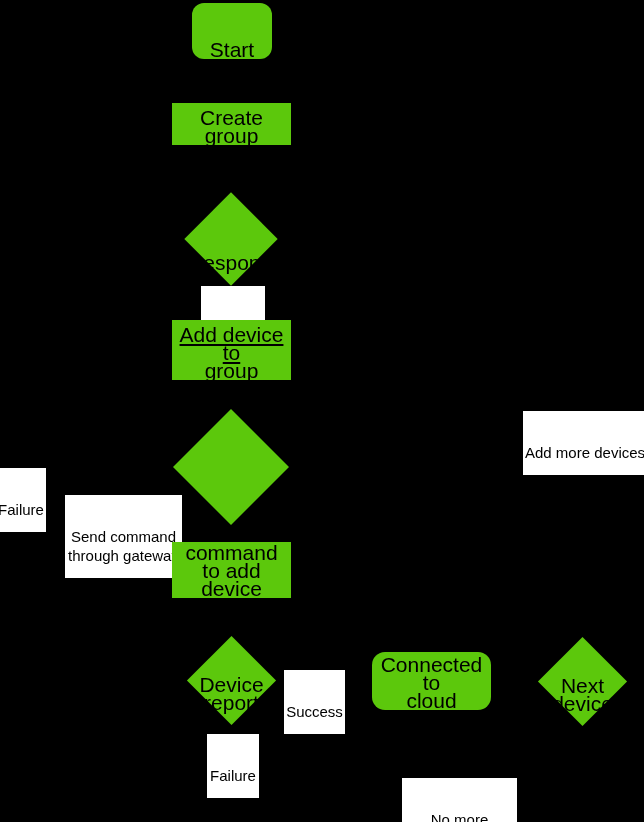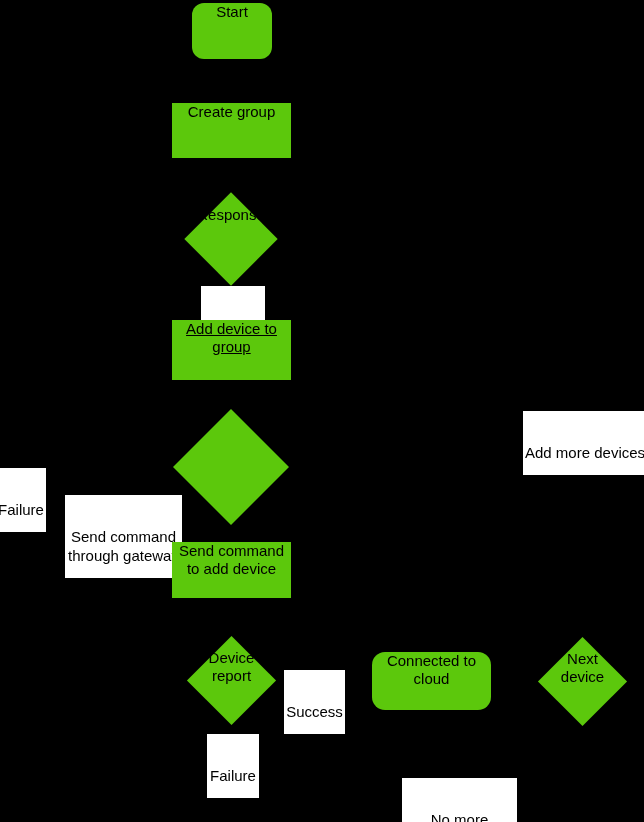--- a/index.html
+++ b/index.html
@@ -12,25 +12,25 @@
     width: 644px;
     height: 822px;
     background: #000000;
     overflow: hidden;
     font-family: "Liberation Sans", sans-serif;
   }
   .node {
     position: absolute;
     box-sizing: border-box;
     display: flex;
-    align-items: flex-start;
+    align-items: flex-end;
     justify-content: center;
     text-align: center;
     color: #000000;
-    font-size: 15px;
+    font-size: 21px;
     line-height: 18px;
     white-space: pre-line;
   }
   .proc {
     background: #5CC80C;
   }
   .terminator {
     background: #5CC80C;
     border-radius: 12px;
   }
@@ -66,21 +66,21 @@
 </style>
 </head>
 <body>
 
 <div id="canvas">
 
   <div class="node terminator" style="left:192px; top:3px; width:80px; height:56px;">
     <span>Start</span>
   </div>
 
-  <div class="node proc" style="left:172px; top:103px; width:119px; height:55px;">
+  <div class="node proc" style="left:172px; top:103px; width:119px; height:42px;">
     <span>Create group</span>
   </div>
 
   <div class="node decision" style="left:198px; top:206px; width:66px; height:66px;">
     <span class="dia-shape"></span>
     <span class="dia-text">Response</span>
   </div>
 
   <div class="edge-label" style="left:201px; top:286px; width:64px;">
     <span>Success</span>

